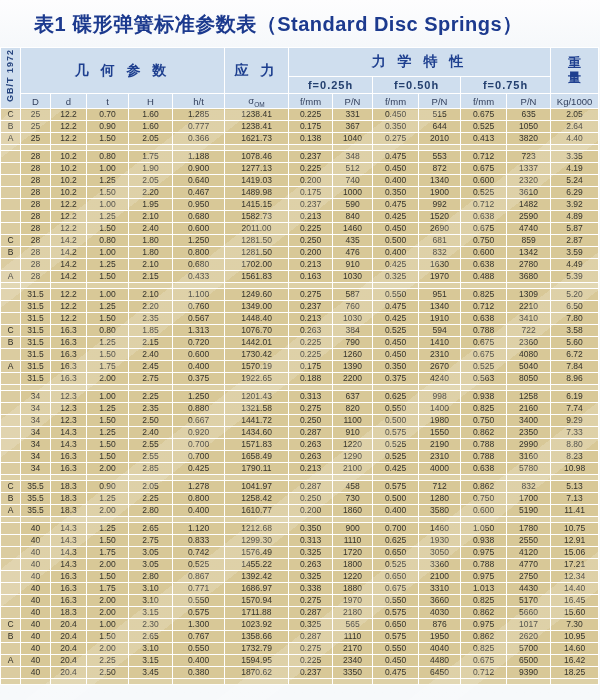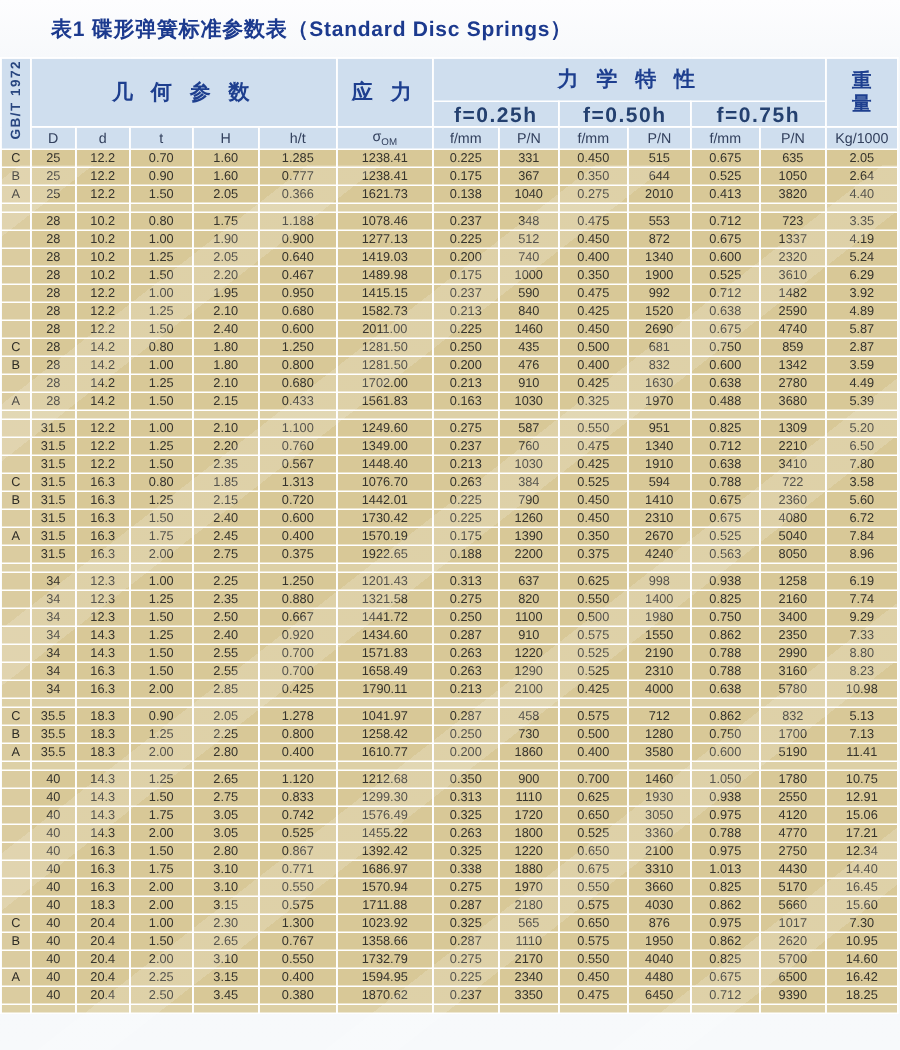--- a/index.html
+++ b/index.html
@@ -6,39 +6,39 @@
   body{
     width:600px;height:700px;
     font-family:"Liberation Sans","DejaVu Sans",sans-serif;
     background:#ffffff;
   }
   .page{
     position:relative;width:600px;height:700px;overflow:hidden;
     background:linear-gradient(180deg,#fdfdfe 0%,#f4f7fa 8%,#f7f9fb 100%);
   }
   .title{
-    color:#1c3a8e;font-weight:bold;font-size:14px;letter-spacing:0.5px;
+    color:#1c3a8e;font-weight:bold;font-size:20px;letter-spacing:0.5px;
     padding:11px 0 0 34px;white-space:nowrap;
   }
   table{
     border-collapse:collapse;table-layout:fixed;width:598px;margin-top:9px;
   }
   th,td{
     border:1px solid #ffffff;text-align:center;overflow:hidden;
     white-space:nowrap;padding:0;
   }
   thead th{background:#cfdeee;color:#1e3f8f;}
   th.std{background:#cfdeee;}
   .vert{
     display:inline-block;writing-mode:vertical-rl;transform:rotate(180deg);
     font-size:9px;color:#27457f;letter-spacing:1px;line-height:1;
   }
   tr.h1 th.grp{font-size:14px;font-weight:bold;letter-spacing:4px;height:28px;}
   tr.h1 th.wt{letter-spacing:0;font-size:13px;line-height:1.15;}
-  tr.h2 th{font-size:14px;font-weight:bold;letter-spacing:1px;height:16px;color:#24406f;}
+  tr.h2 th{font-size:11px;font-weight:bold;letter-spacing:1px;height:16px;color:#24406f;}
   tr.h3 th{font-size:9.5px;font-weight:normal;height:14px;color:#33415e;}
   tr.h3 th sub{font-size:6.5px;}
   tbody td{
     background:#d8c897;font-size:8.5px;height:11px;line-height:11px;color:#35332c;
   }
   tbody td.lbl{color:#2e2c26;background:#dbcca0;}
   tr.sep td{background:#ddd0a6;height:5px;}
   .wm{
     position:absolute;left:0;right:0;top:110px;bottom:0;pointer-events:none;
     background:repeating-linear-gradient(-38deg,

